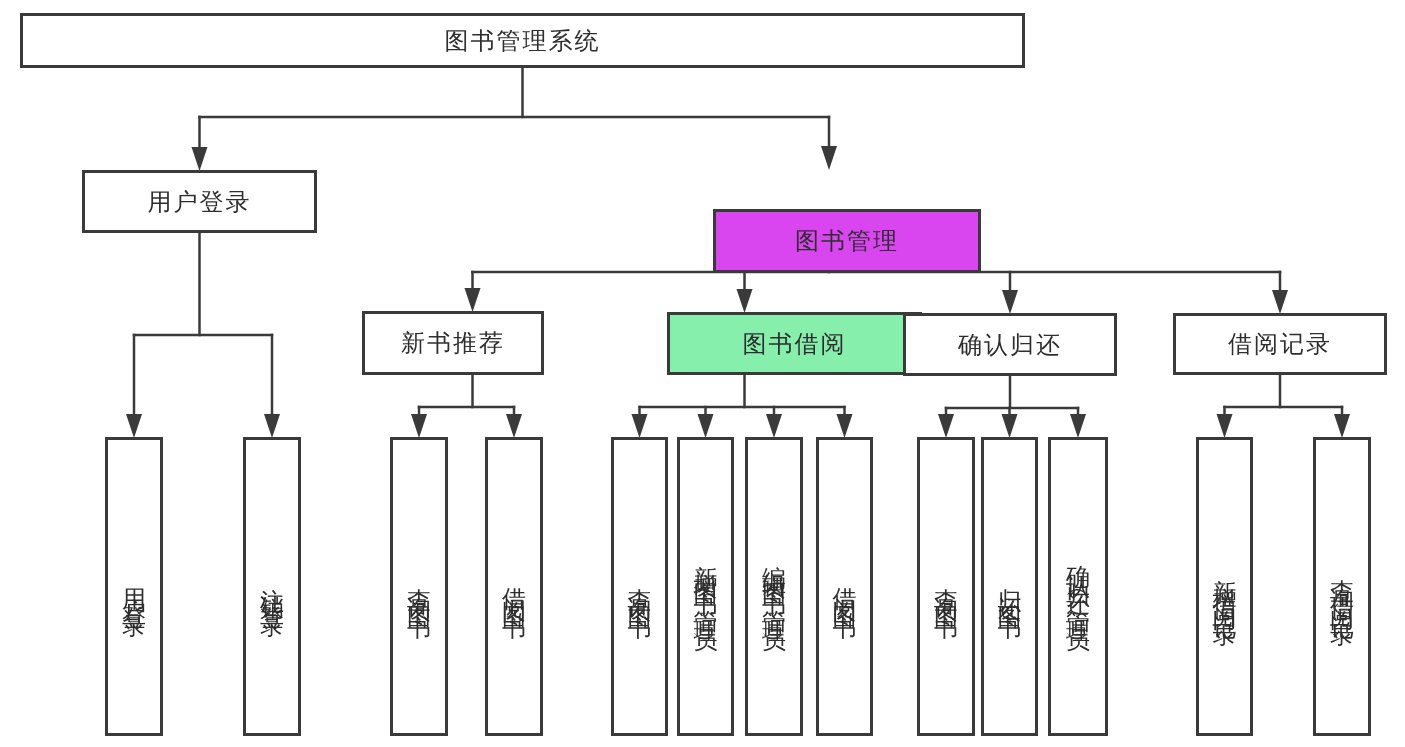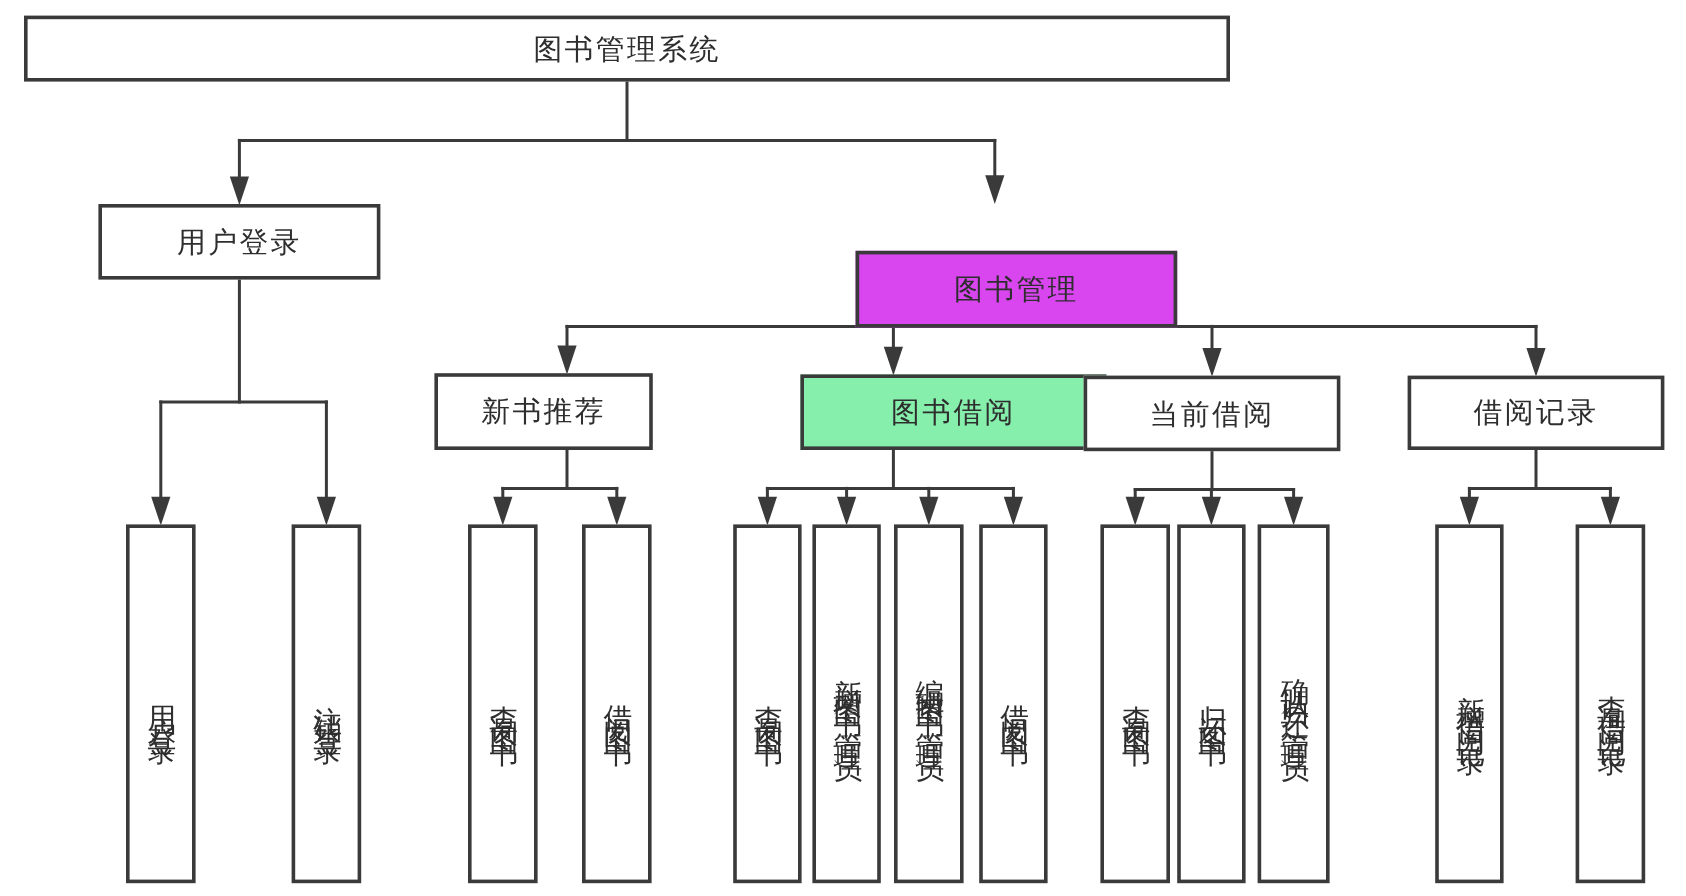--- a/index.html
+++ b/index.html
@@ -119,21 +119,21 @@
     <div class="node" style="left: 713px; top: 169px; width: 268px; height: 64px; border-color: rgb(58, 58, 58); background: #d946ef; margin-top: 40px;">
       <span class="node-label" style="color: rgb(46, 46, 46);">图书管理</span>
     </div>
     <div class="node" style="left: 362px; top: 311px; width: 182px; height: 64px; border-color: rgb(58, 58, 58); background: rgb(255, 255, 255);">
       <span class="node-label" style="color: rgb(46, 46, 46);">新书推荐</span>
     </div>
     <div class="node" style="left: 635px; top: 312px; width: 255px; height: 63px; border-color: rgb(58, 58, 58); background: #86efac; margin-left: 32px;">
       <span class="node-label" style="color: rgb(46, 46, 46);">图书借阅</span>
     </div>
     <div class="node" style="left: 903px; top: 313px; width: 214px; height: 63px; border-color: rgb(58, 58, 58); background: rgb(255, 255, 255);">
-      <span class="node-label" style="color: rgb(46, 46, 46);">当前借阅</span>
+      <span class="node-label" style="color: rgb(46, 46, 46);">确认归还</span>
     </div>
     <div class="node" style="left: 1173px; top: 313px; width: 214px; height: 62px; border-color: rgb(58, 58, 58); background: rgb(255, 255, 255);">
       <span class="node-label" style="color: rgb(46, 46, 46);">借阅记录</span>
     </div>
     <div class="node vertical" style="left: 105px; top: 437px; width: 58px; height: 299px; border-color: rgb(58, 58, 58); background: rgb(255, 255, 255);">
       <span class="node-label" style="color: rgb(46, 46, 46);">用户登录</span>
     </div>
     <div class="node vertical" style="left: 243px; top: 437px; width: 58px; height: 299px; border-color: rgb(58, 58, 58); background: rgb(255, 255, 255);">
       <span class="node-label" style="color: rgb(46, 46, 46);">注销登录</span>
     </div>

